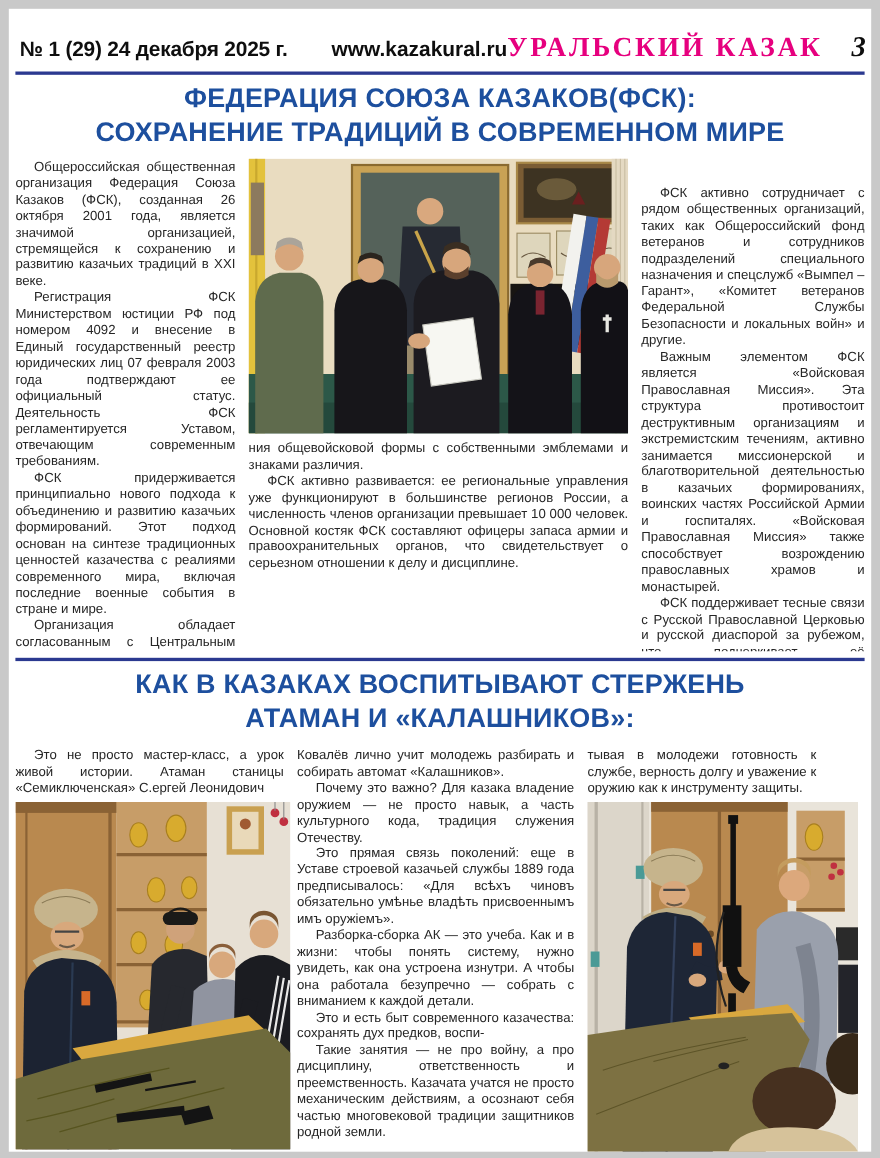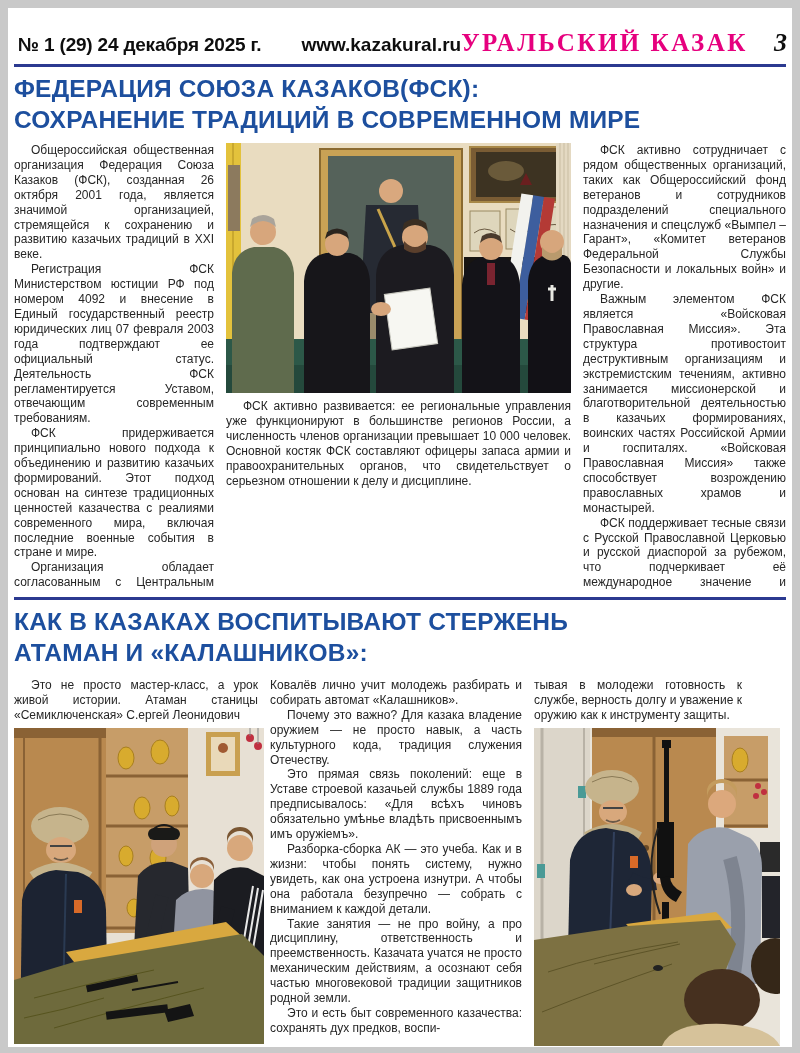--- a/index.html
+++ b/index.html
@@ -10,31 +10,31 @@
 
   .header-row { display:flex; align-items:baseline; line-height:30px; padding:0 4px; }
   .issue { font-size:19px; font-weight:bold; color:#0e0e0e; letter-spacing:-0.2px; white-space:nowrap; }
   .site  { font-size:19px; font-weight:bold; color:#0e0e0e; margin-left:40px; white-space:nowrap;text-align:center; }
   .masthead { margin-left:auto; font-family:"Liberation Serif",serif; font-weight:bold;
               font-size:25px; letter-spacing:2.5px; color:var(--masthead-pink,#e6007e); white-space:nowrap; }
   .pagenum { font-family:"Liberation Serif",serif; font-style:italic; font-weight:bold;
              font-size:26px; color:#0e0e0e; margin-left:26px; }
   .rule { height:3px; background:var(--rule-blue,#2b3990); margin-top:4px; }
 
-  .headline { color:var(--headline-blue,#1d4f9e); font-weight:bold;
+  .headline { text-align:center; color:var(--headline-blue,#1d4f9e); font-weight:bold;
               font-size:24.5px; line-height:31px; margin-top:6px; letter-spacing:0.2px; }
   .headline span { display:block; }
 
   .body-cols { display:flex; gap:12px; margin-top:8px; overflow:hidden; }
   .a1 { height:448px; }
   .a2 { height:386px; margin-top:10px; }
   .col p { font-size:12px; line-height:14.9px; color:#262626; text-align:justify;
            text-indent:17px; hyphens:auto; }
   .col p.cont { text-indent:0; }
-  .a1 .c1 { width:200px; } .a1 .c2 { width:345px; } .a1 .c3 { width:203px; }
+  .a1 .c1 { width:200px; } .a1 .c2 { width:345px; } .a1 .c3 { width:203px;margin-top:24px; }
   .a2 .c1 { width:244px; } .a2 .c2 { width:252px; } .a2 .c3 { width:208px; }
   .photo { display:block; margin-bottom:6px; }
   .photo-b { display:block; margin-top:5px; }
   .divider { height:3px; background:var(--rule-blue,#2b3990); margin-top:6px; }
 </style>
 </head>
 <body>
 
 <div class="frame">
 <div class="page">
@@ -114,20 +114,21 @@
           <ellipse cx="155" cy="166" rx="10" ry="7" fill="#d7a67c"></ellipse>
           <path d="M236,250 V142 Q238,118 256,114 H276 Q292,118 294,142 V250 Z" fill="#141318"></path>
           <circle cx="265" cy="105" r="12" fill="#d7a67c"></circle>
           <path d="M254,100 q11,-10 22,0 l-2,-7 q-9,-6 -18,0 Z" fill="#4a3a2c"></path>
           <rect x="261" y="120" width="8" height="22" fill="#7a2430"></rect>
           <path d="M302,250 V138 Q304,116 320,112 H338 Q344,114 345,120 V250 Z" fill="#121116"></path>
           <circle cx="326" cy="99" r="12" fill="#d7a67c"></circle>
           <path d="M316,104 q10,12 20,0 l0,9 q-10,9 -20,0 Z" fill="#b99a6d"></path>
           <path d="M322,146 h8 M326,142 v16" stroke="#e8e8e2" stroke-width="3"></path>
         </svg>
+        <p class="cont">ния общевойсковой формы с собственными эмблемами и знаками различия.</p>
         <p>ФСК активно развивается: ее региональные управления уже функционируют в большинстве регионов России, а численность членов организации превышает 10 000 человек. Основной костяк ФСК составляют офицеры запаса армии и правоохранительных органов, что свидетельствует о серьезном отношении к делу и дисциплине.</p>
       </div>
       <div class="col c3">
         <p>ФСК активно сотрудничает с рядом общественных организаций, таких как Общероссийский фонд ветеранов и сотрудников подразделений специального назначения и спецслужб «Вымпел – Гарант», «Комитет ветеранов Федеральной Службы Безопасности и локальных войн» и другие.</p>
         <p>Важным элементом ФСК является «Войсковая Православная Миссия». Эта структура противостоит деструктивным организациям и экстремистским течениям, активно занимается миссионерской и благотворительной деятельностью в казачьих формированиях, воинских частях Российской Армии и госпиталях. «Войсковая Православная Миссия» также способствует возрождению православных храмов и монастырей.</p>
         <p>ФСК поддерживает тесные связи с Русской Православной Церковью и русской диаспорой за рубежом, что подчеркивает её международное значение и стремление к сохранению культурного наследия казачества.</p>
       </div>
     </div>
   </section>
 
@@ -202,22 +203,22 @@
             <polygon points="150,282 176,276 180,288 154,294"></polygon>
           </g>
           <line x1="118" y1="262" x2="164" y2="254" stroke="#141414" stroke-width="2"></line>
         </svg>
       </div>
       <div class="col c2">
         <p class="cont">Ковалёв лично учит молодежь разбирать и собирать автомат «Калашников».</p>
         <p>Почему это важно? Для казака владение оружием — не просто навык, а часть культурного кода, традиция служения Отечеству.</p>
         <p>Это прямая связь поколений: еще в Уставе строевой казачьей службы 1889 года предписывалось: «Для всѣхъ чиновъ обязательно умѣнье владѣть присвоеннымъ имъ оружіемъ».</p>
         <p>Разборка-сборка АК — это учеба. Как и в жизни: чтобы понять систему, нужно увидеть, как она устроена изнутри. А чтобы она работала безупречно — собрать с вниманием к каждой детали.</p>
+        <p>Это и есть быт современного казачества: сохранять дух предков, воспи-</p>
         <p>Такие занятия — не про войну, а про дисциплину, ответственность и преемственность. Казачата учатся не просто механическим действиям, а осознают себя частью многовековой традиции защитников родной земли.</p>
-        <p>Это и есть быт современного казачества: сохранять дух предков, воспи-</p>
       </div>
       <div class="col c3">
         <p class="cont">тывая в молодежи готовность к службе, верность долгу и уважение к оружию как к инструменту защиты.</p>
 
         <svg class="photo-b" width="246" height="318" viewBox="0 0 246 318" role="img">
           <rect width="246" height="318" fill="#e9e4da"></rect>
           <rect x="0" y="0" width="56" height="318" fill="#dcd6ca"></rect>
           <line x1="8" y1="0" x2="8" y2="318" stroke="#b8b2a6" stroke-width="3"></line>
           <line x1="50" y1="0" x2="50" y2="318" stroke="#b8b2a6" stroke-width="2"></line>
           <rect x="3" y="136" width="8" height="14" fill="#4a9a96"></rect>

